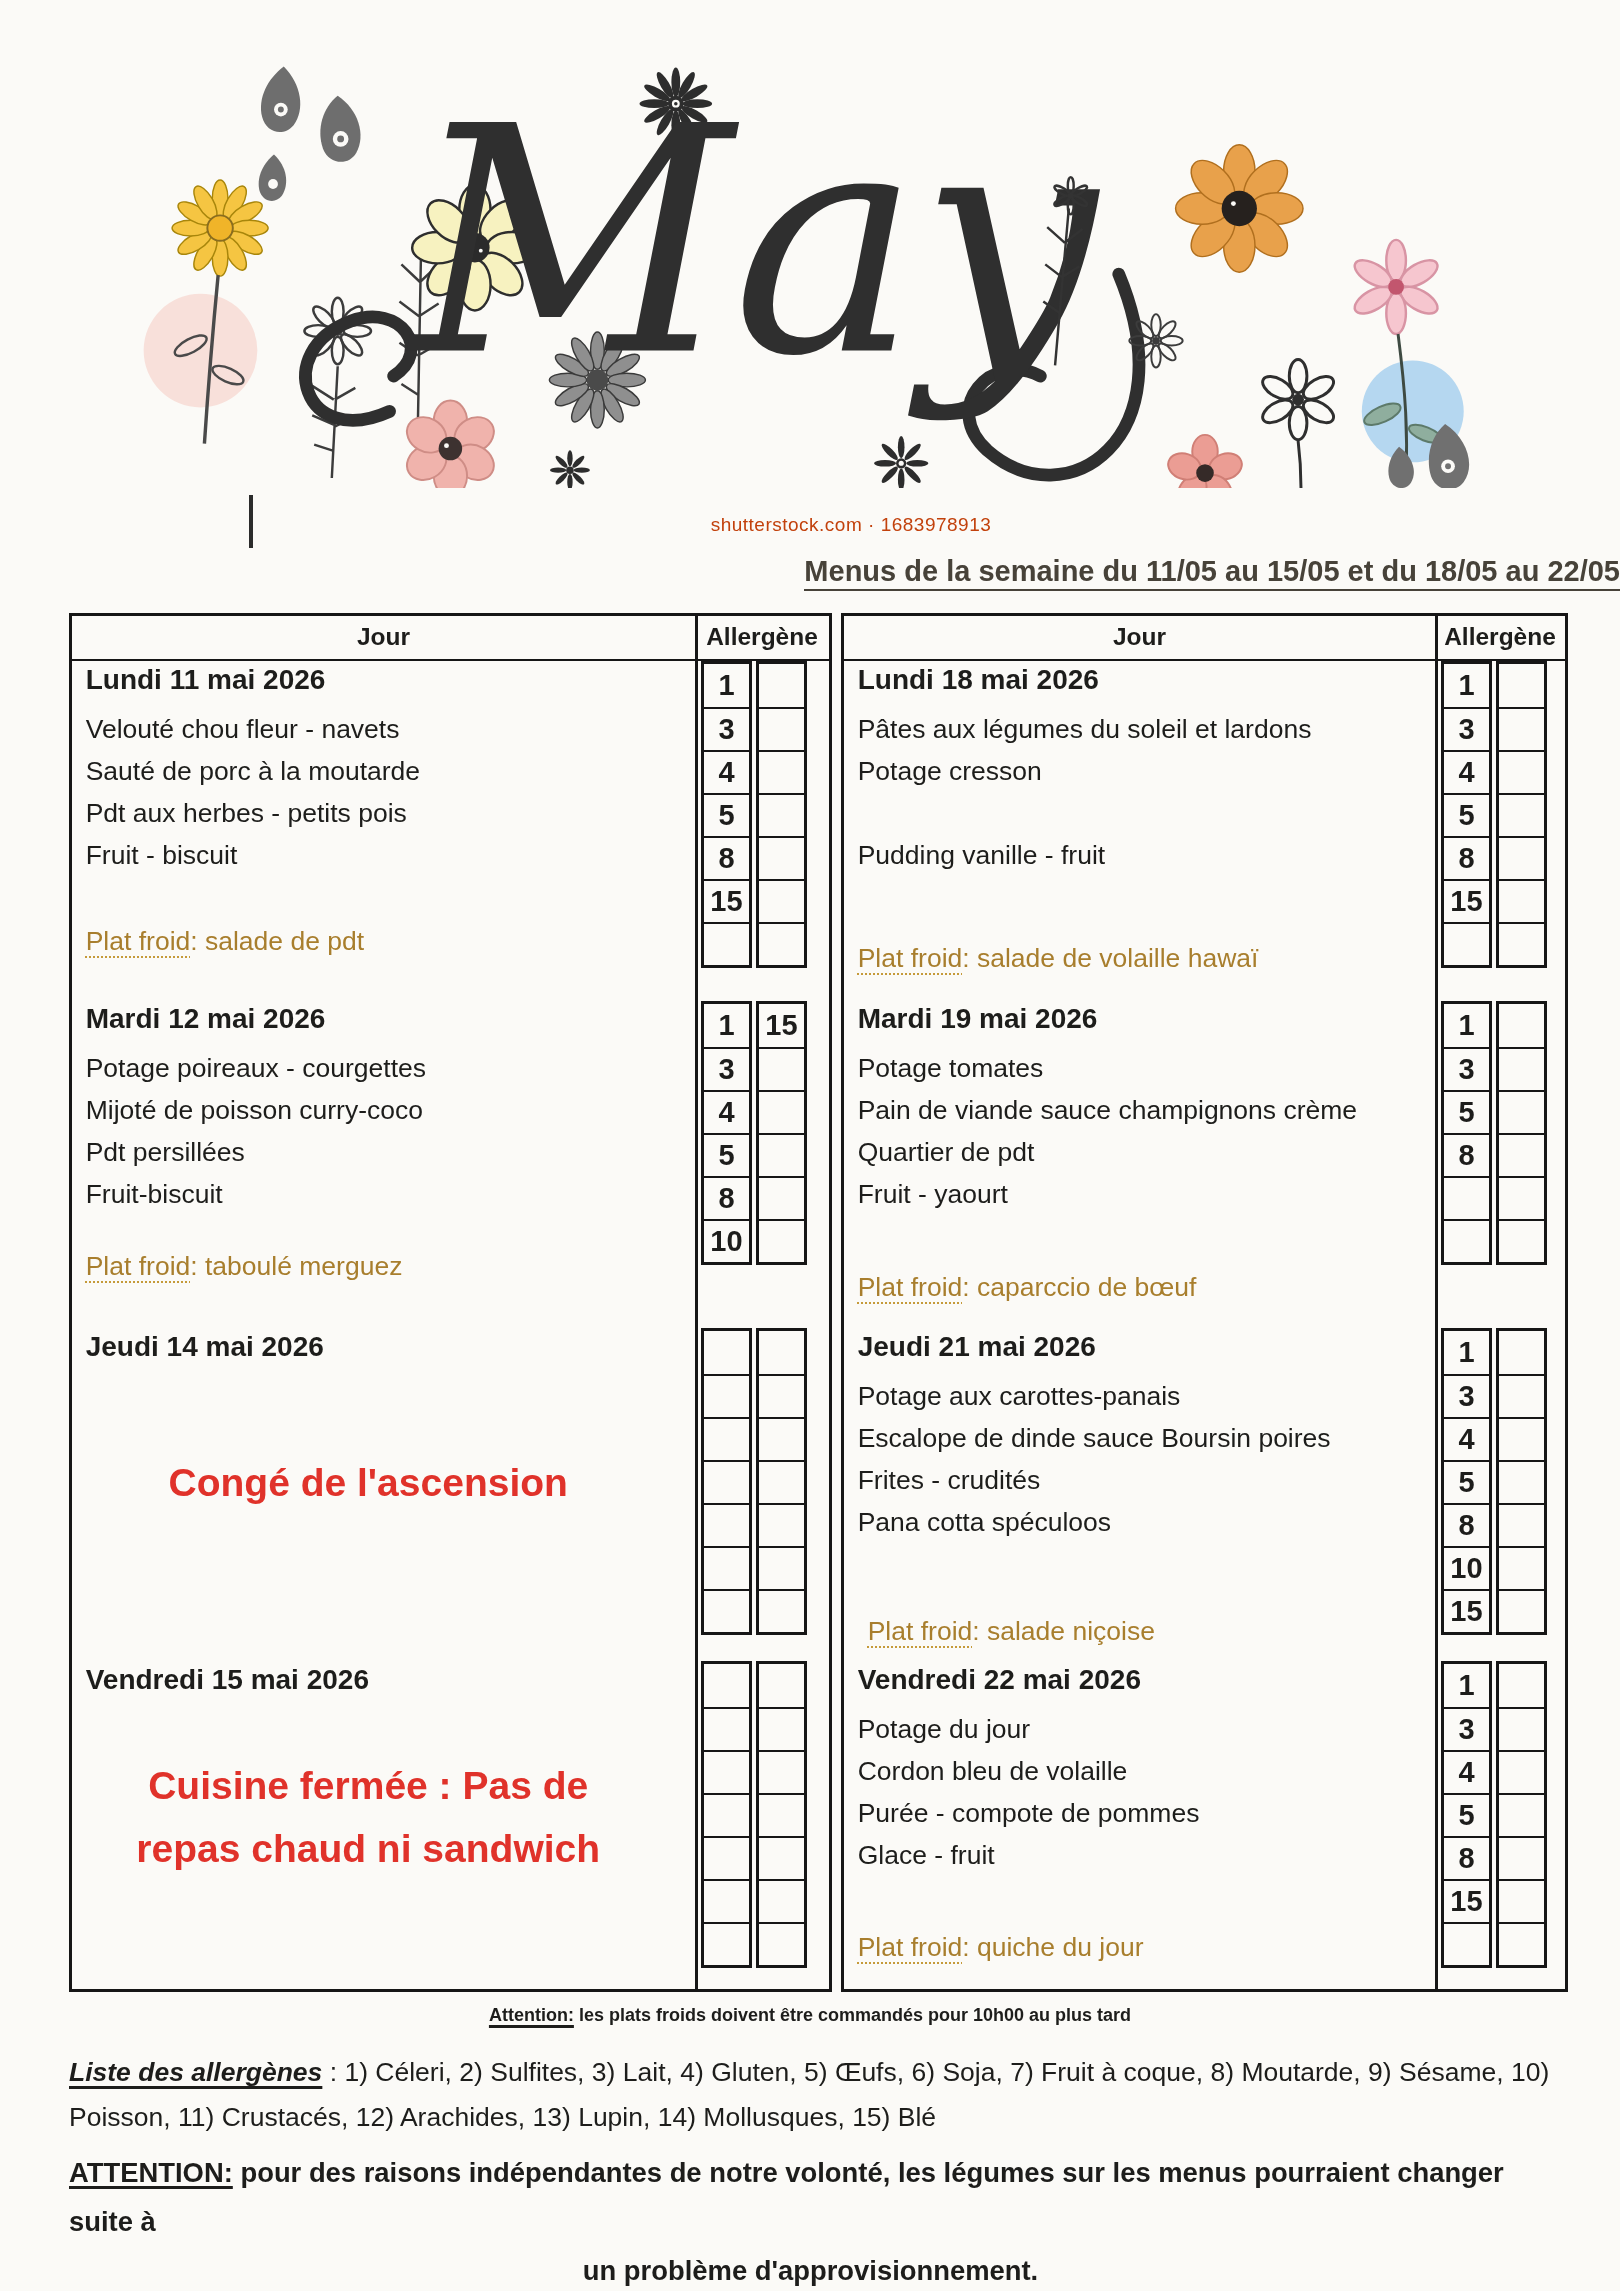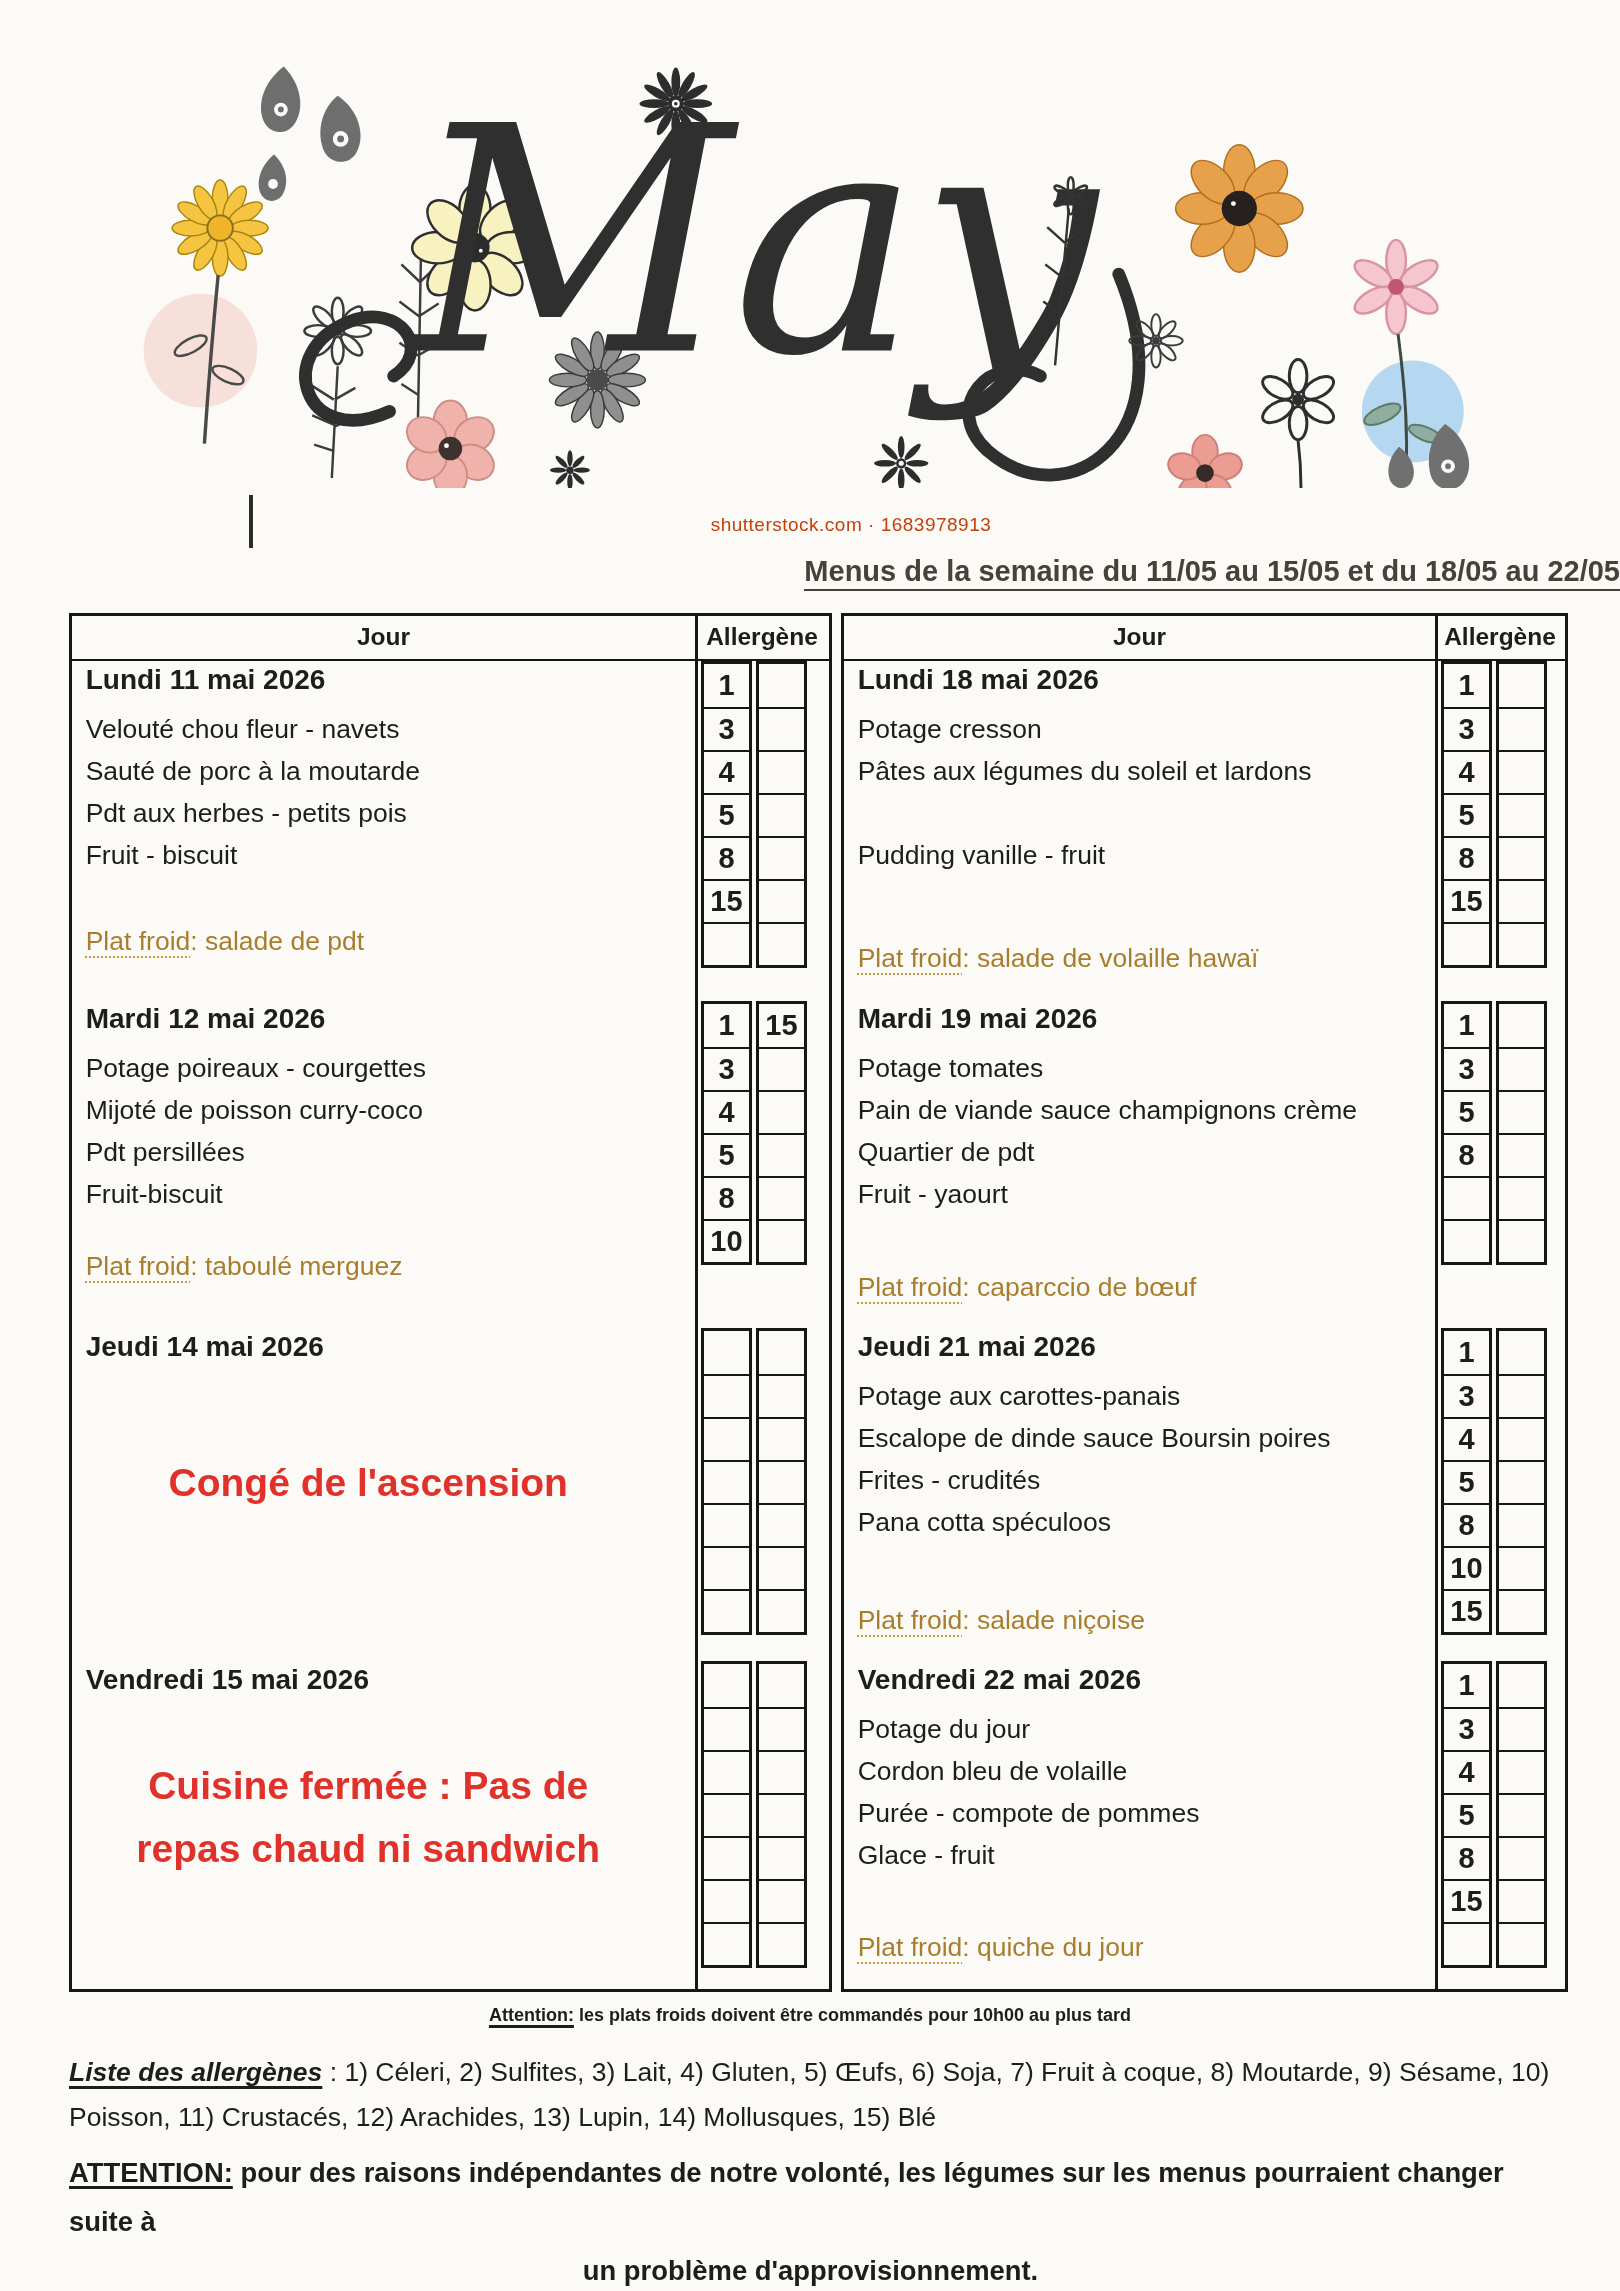--- a/index.html
+++ b/index.html
@@ -416,22 +416,22 @@
       </div>
       <div class="menu-table" style="left: 841px; width: 727px;">
         <div class="table-header">
           <div class="hdr-label" style="left: 0px; width: 591px;">Jour</div>
           <div class="hdr-label" style="left: 591px; right: 0px;">Allergène</div>
         </div>
         <div class="divider" style="left: 591px;"></div>
         <div class="day-block" style="left: 13.7px; top: 48px; width: 562px;">
           <div class="day-title">Lundi 18 mai 2026</div>
           <div class="day-items">
+            <div class="menu-line">Pâtes aux légumes du soleil et lardons</div>
             <div class="menu-line">Potage cresson</div>
-            <div class="menu-line">Pâtes aux légumes du soleil et lardons</div>
             <div class="menu-line"></div>
             <div class="menu-line">Pudding vanille - fruit</div>
           </div>
           <div class="pf-line" style="top: 279px;"><span class="pf-label">Plat froid</span><span>: salade de volaille hawaï</span></div>
         </div>
         <div class="alg-col" style="left: 597px; top: 45px;">
           <div class="alg-cell">1</div>
           <div class="alg-cell">3</div>
           <div class="alg-cell">4</div>
           <div class="alg-cell">5</div>
@@ -475,21 +475,21 @@
           <div class="alg-cell"></div>
         </div>
         <div class="day-block" style="left: 13.7px; top: 715px; width: 562px;">
           <div class="day-title">Jeudi 21 mai 2026</div>
           <div class="day-items">
             <div class="menu-line">Potage aux carottes-panais</div>
             <div class="menu-line">Escalope de dinde sauce Boursin poires</div>
             <div class="menu-line">Frites - crudités</div>
             <div class="menu-line">Pana cotta spéculoos</div>
           </div>
-          <div class="pf-line" style="top: 274px;"><span class="pf-label">Plat froid</span><span>: salade niçoise</span></div>
+          <div class="pf-line" style="top: 285px; margin-left: 10px;"><span class="pf-label">Plat froid</span><span>: salade niçoise</span></div>
         </div>
         <div class="alg-col" style="left: 597px; top: 712px;">
           <div class="alg-cell">1</div>
           <div class="alg-cell">3</div>
           <div class="alg-cell">4</div>
           <div class="alg-cell">5</div>
           <div class="alg-cell">8</div>
           <div class="alg-cell">10</div>
           <div class="alg-cell">15</div>
         </div>

